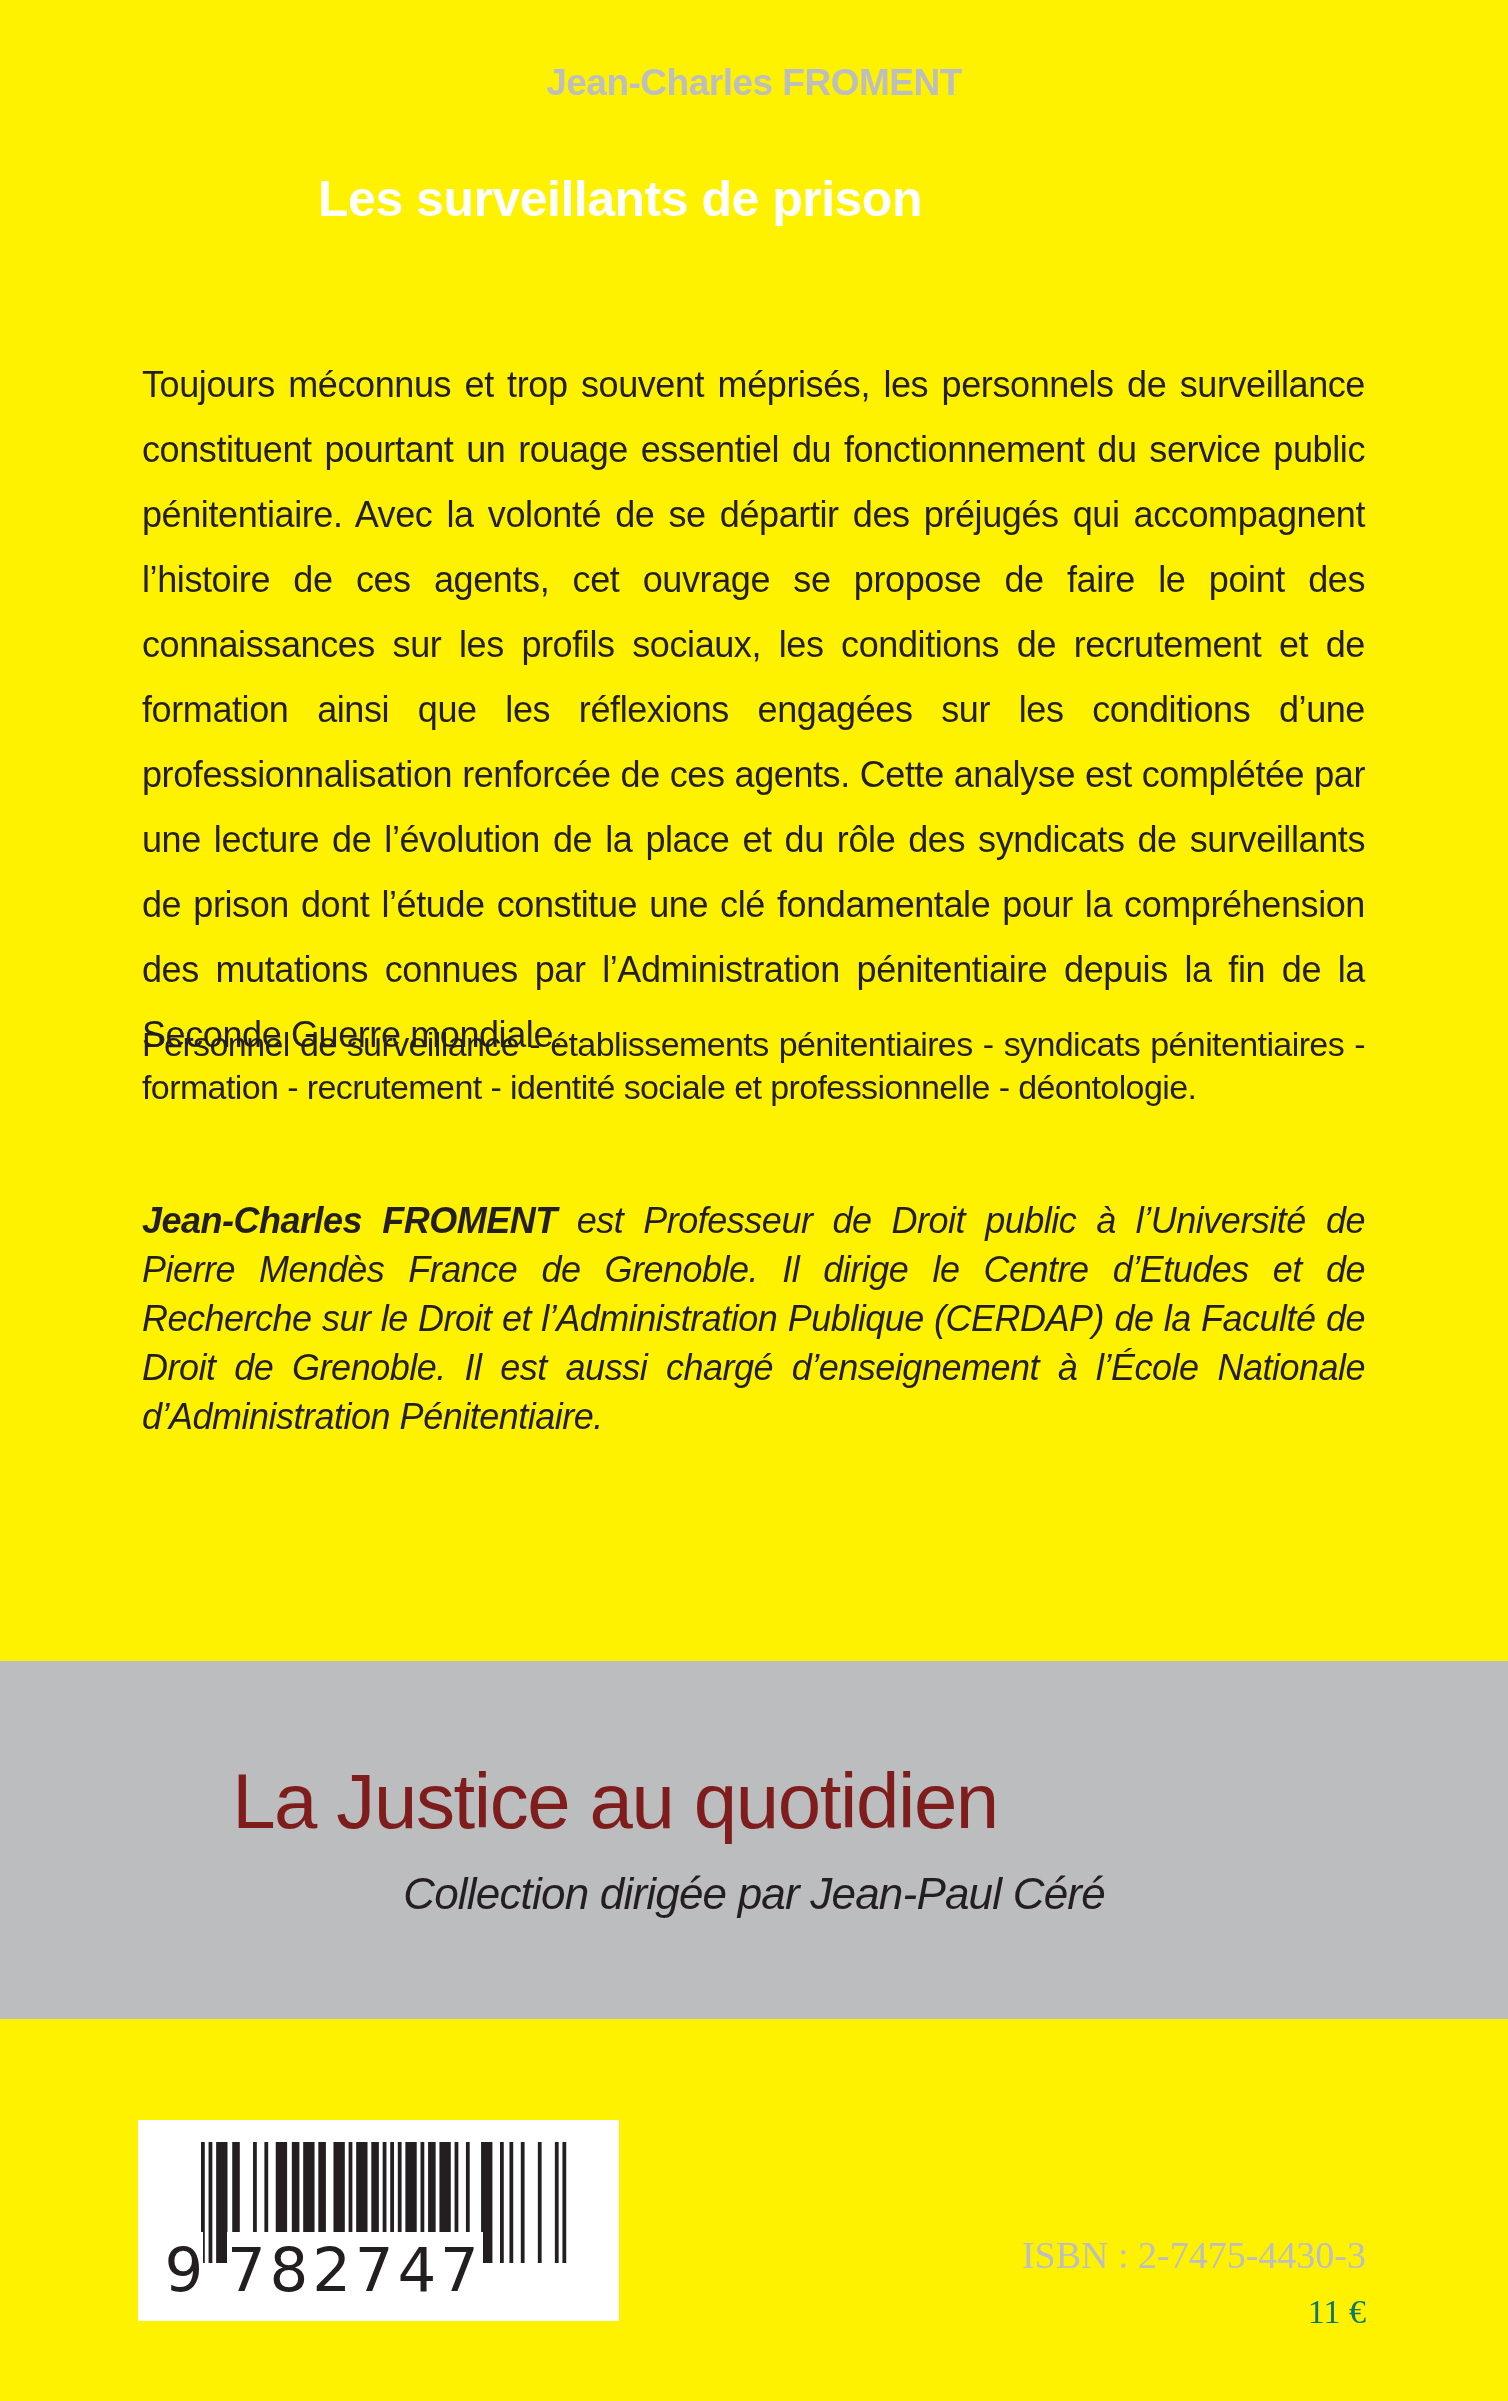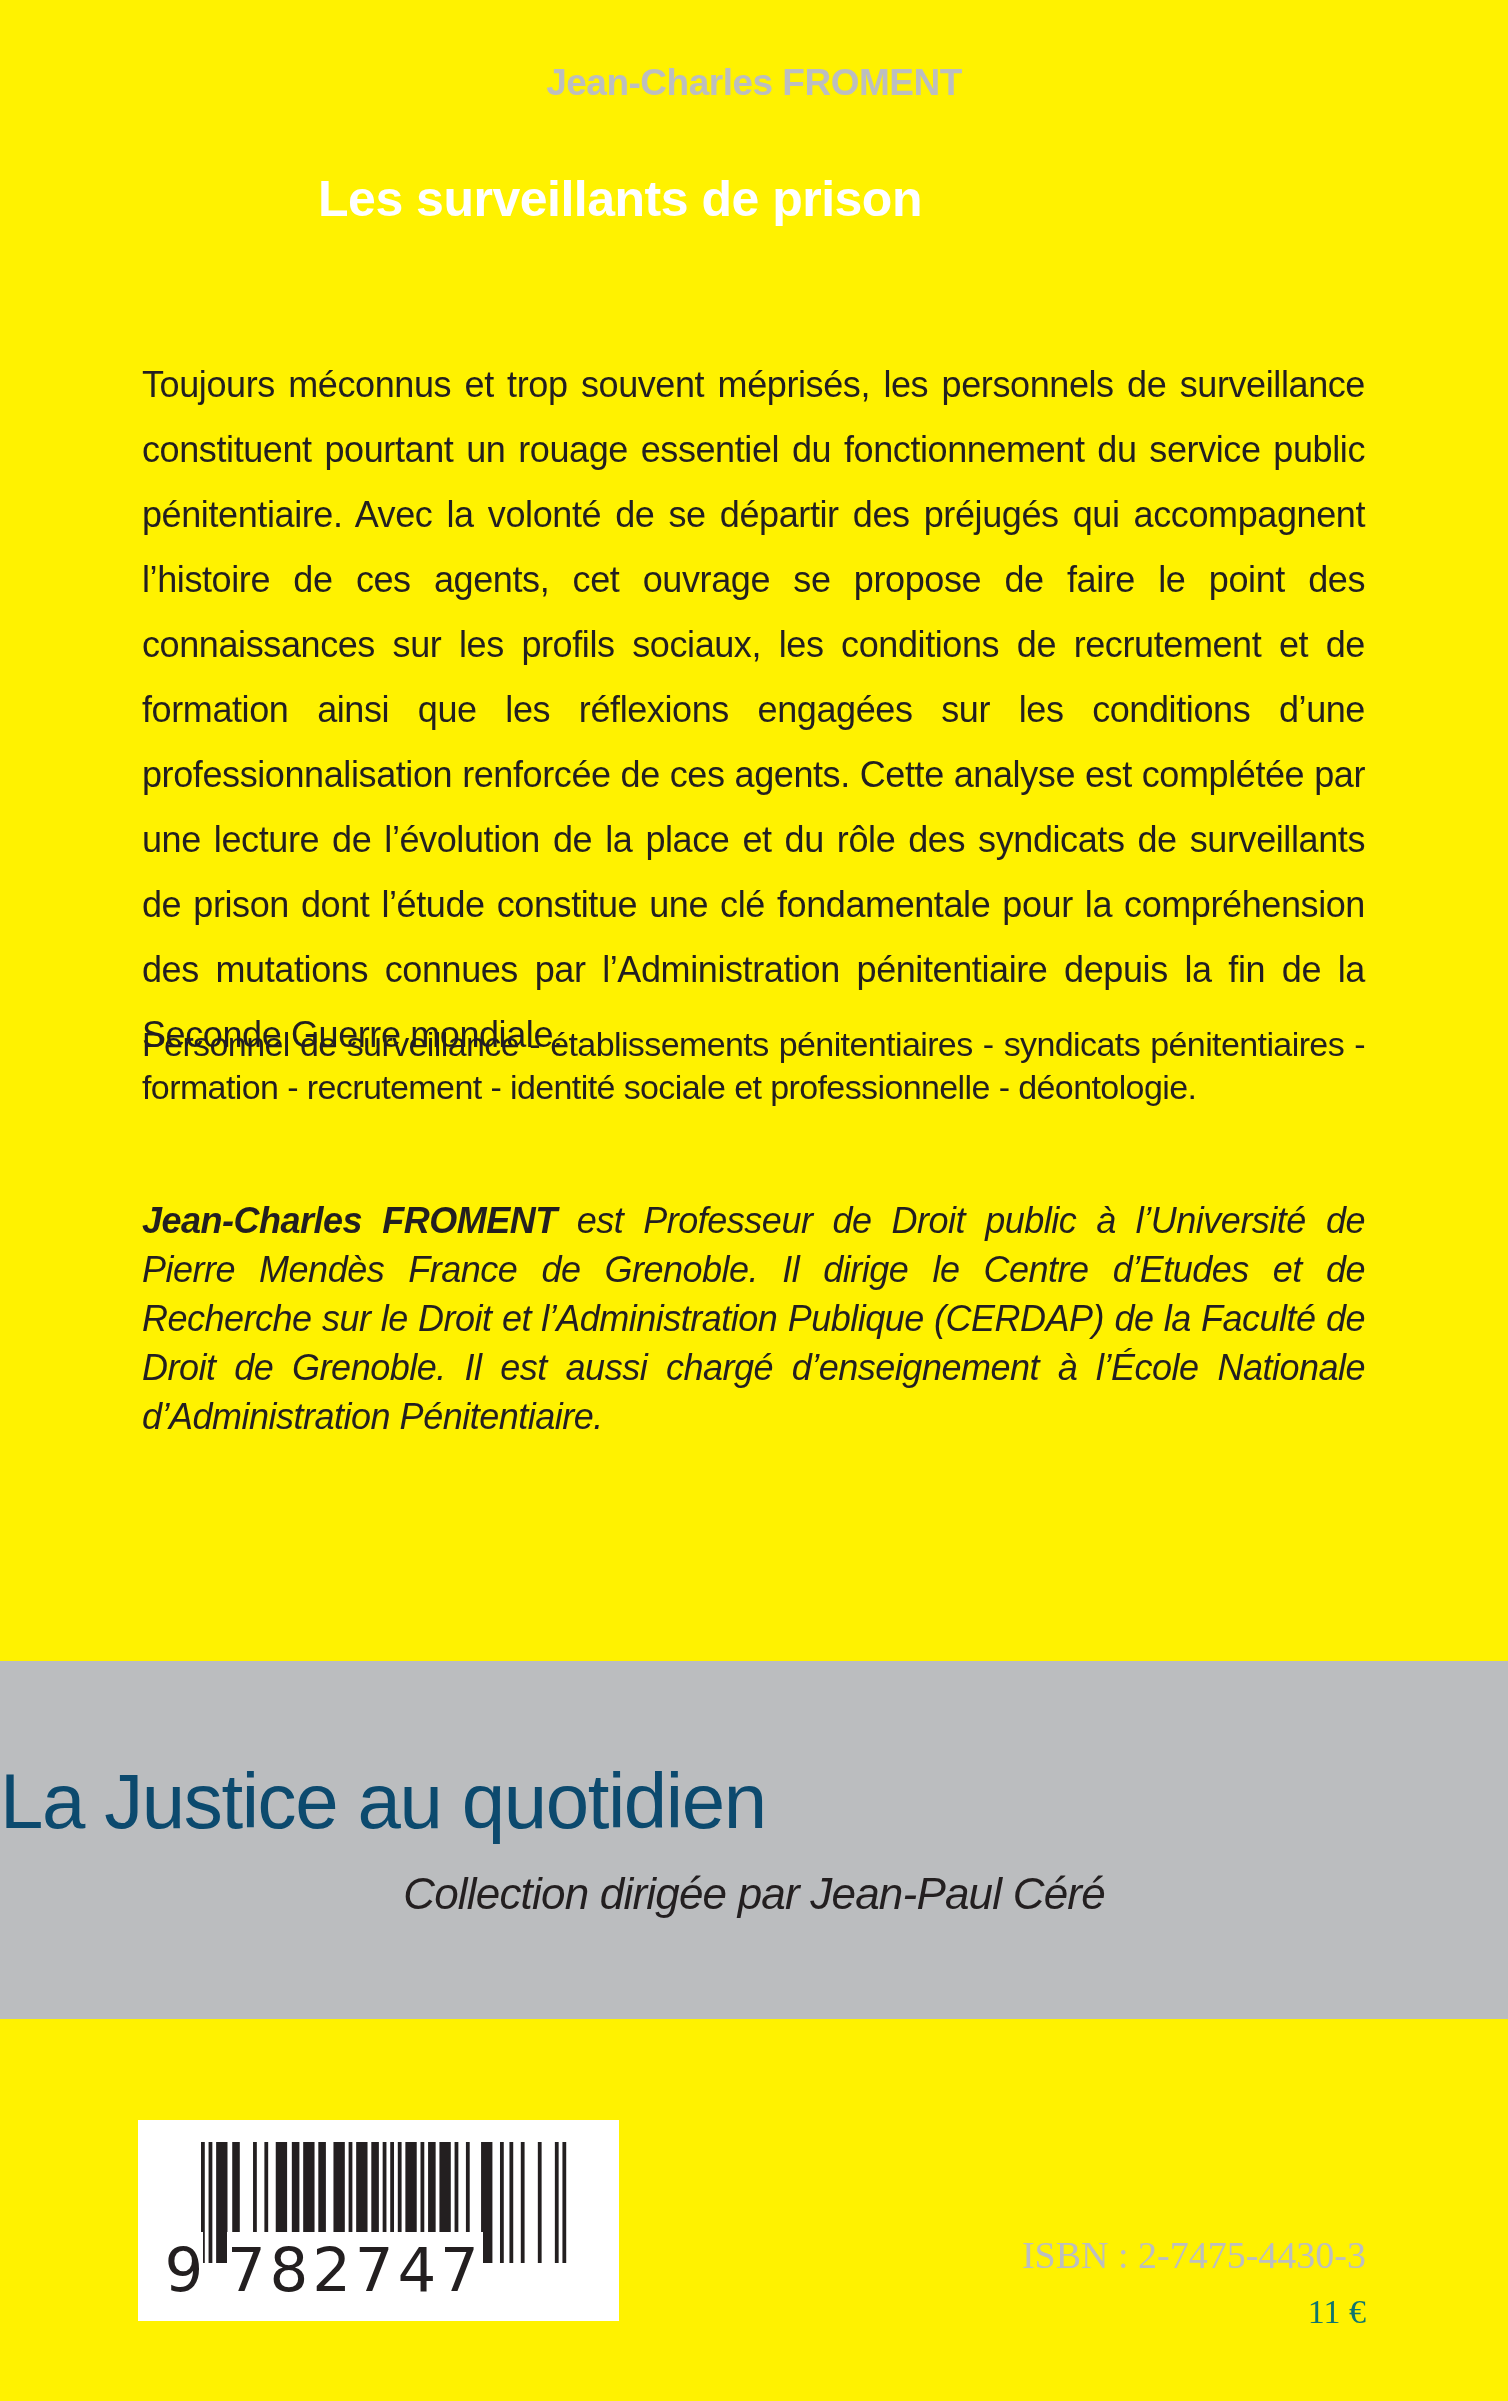--- a/index.html
+++ b/index.html
@@ -35,21 +35,21 @@
     top: 1196px; font-size: 36px; line-height: 49px;
     text-align: justify; margin: 0; font-style: italic; letter-spacing: -0.5px;
   }
   .bio b { font-weight: bold; }
   .band {
     position: absolute; left: 0; top: 1661px; width: 1508px; height: 358px;
     background: #bbbdbf;
   }
   .collection-title {
     position: absolute; left: 0; width: 1230px; top: 95px;
-    font-size: 78px; color: #0c4a6e; letter-spacing: -1.4px;
+    text-align: center; font-size: 78px; color: #7f1d1d; letter-spacing: -1.4px;
   }
   .collection-sub {
     position: absolute; left: 0; width: 1508px; top: 208px;
     text-align: center; font-size: 44px; font-style: italic; color: #231f20; letter-spacing: -0.8px;
   }
   .barcode-box {
     position: absolute; left: 138px; top: 2120px; width: 481px; height: 201px;
     background: #ffffff;
   }
   .barcode-bars {

